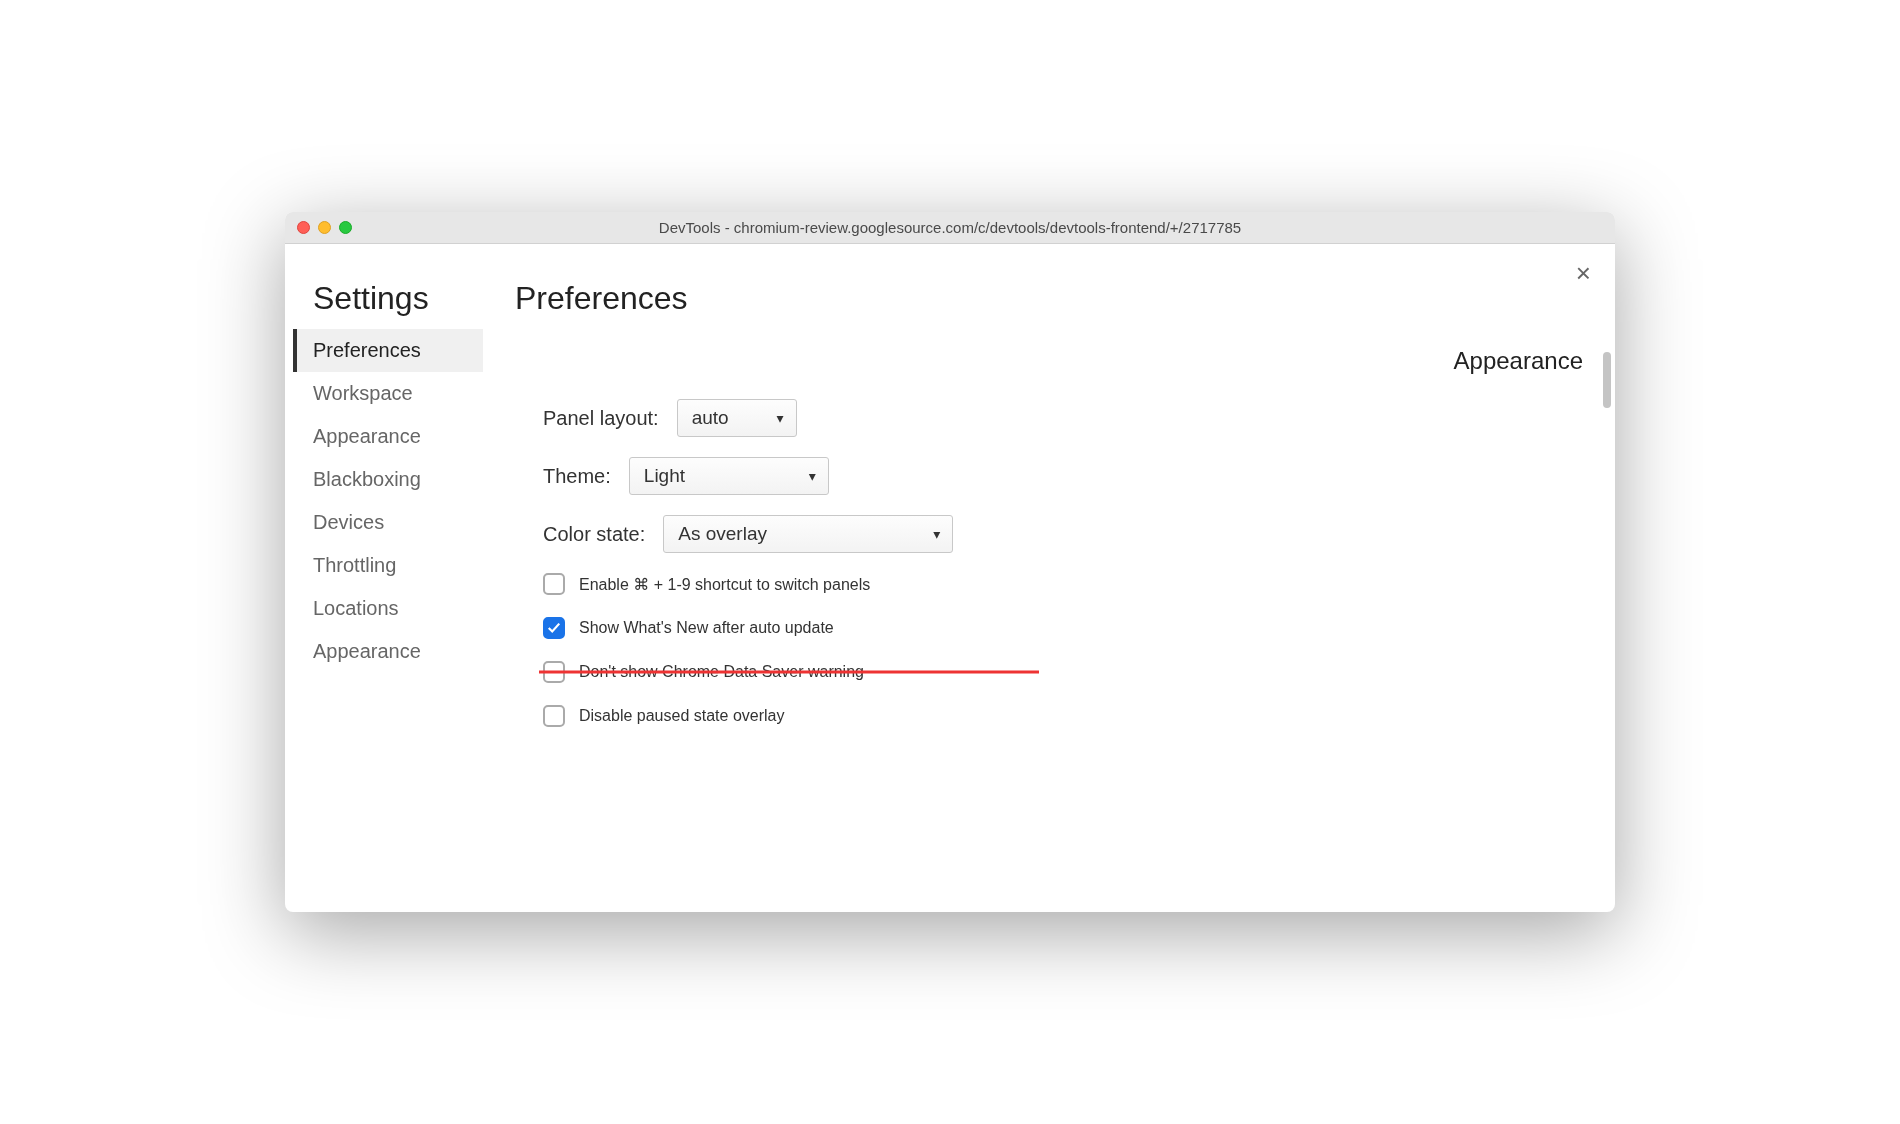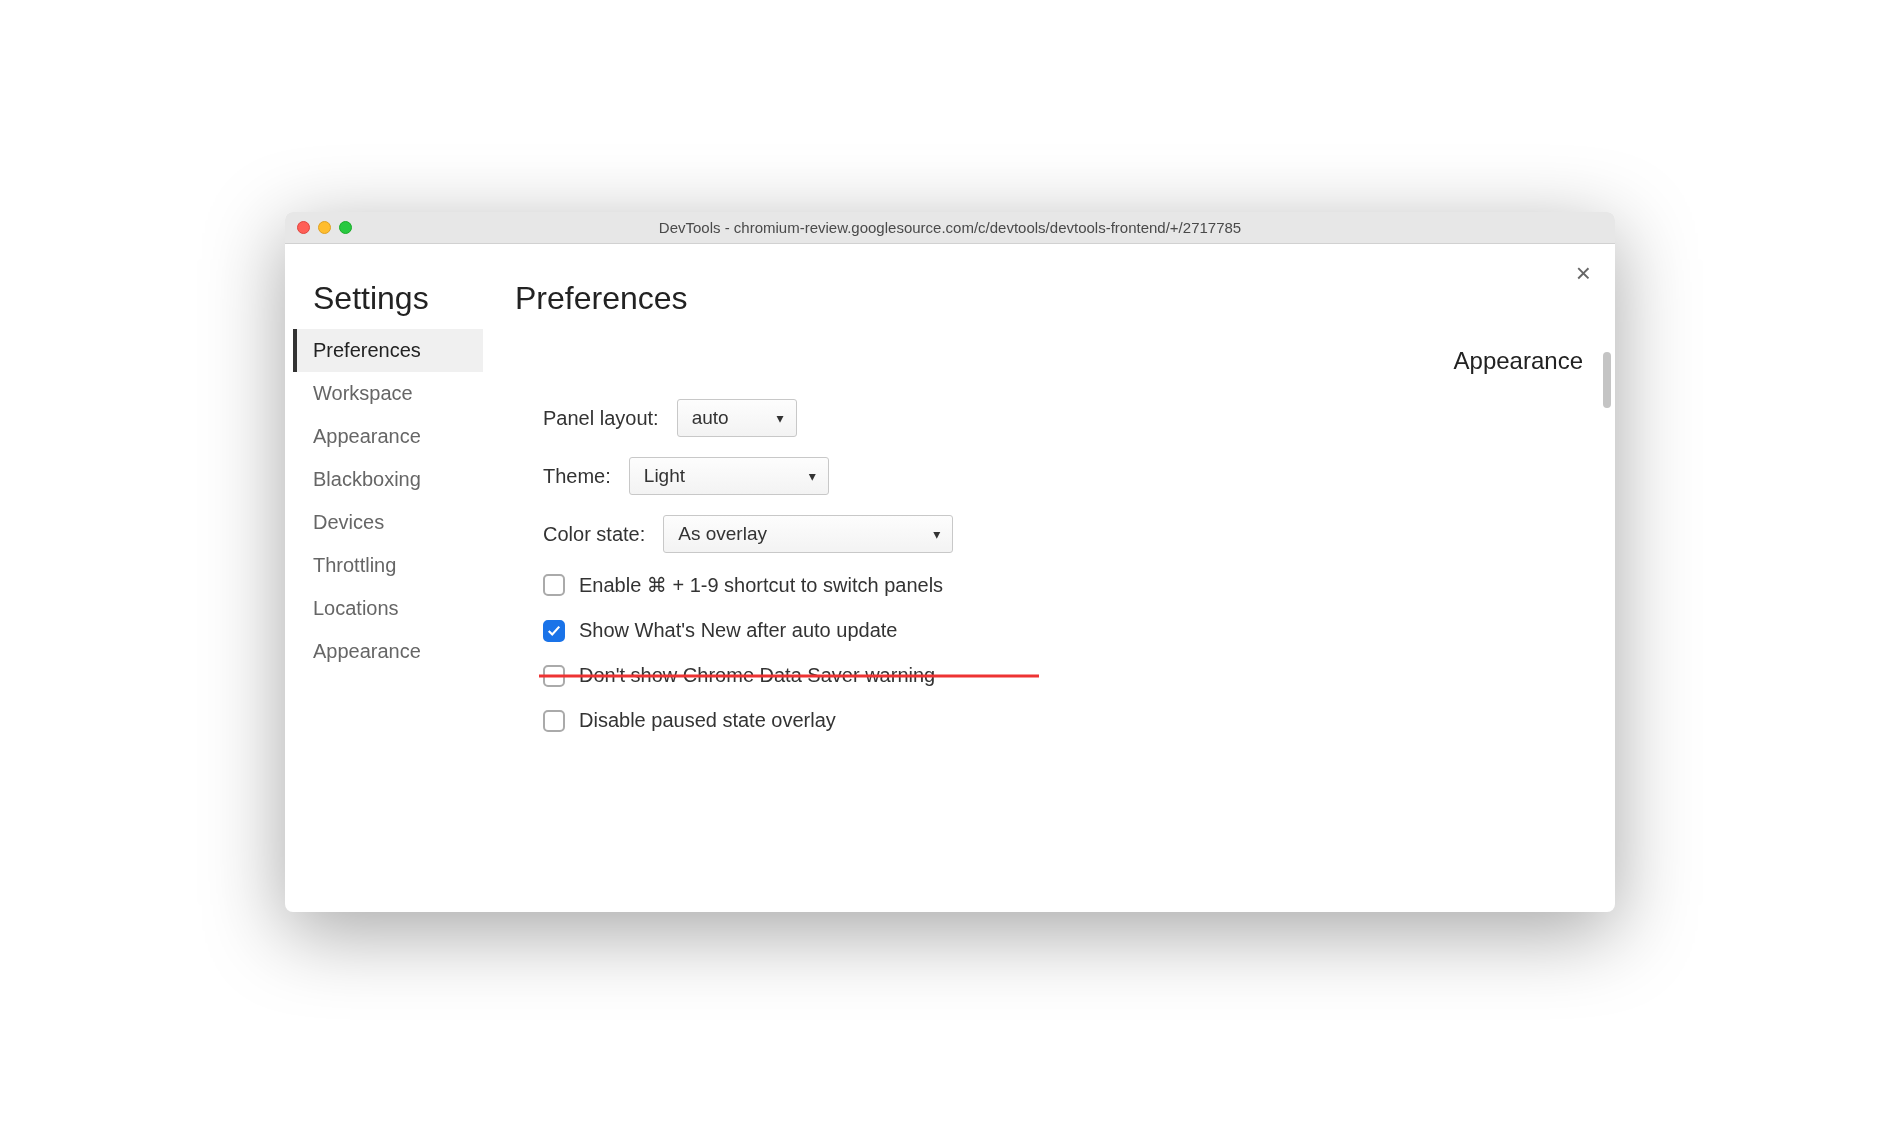--- a/index.html
+++ b/index.html
@@ -165,21 +165,21 @@
       justify-content: center;
       background: #fff;
     }
     .checkbox.checked {
       background: #1a73e8;
       border-color: #1a73e8;
     }
     .checkbox.checked svg { display: block; }
     .checkbox svg { display: none; width: 14px; height: 14px; }
     .checkbox-label {
-      font-size: 20px;
+      font-size: 16px;
       color: #333;
     }
     .strikethrough-row {
       position: relative;
     }
     .red-strike {
       position: absolute;
       left: 24px;
       right: auto;
       top: 50%;

